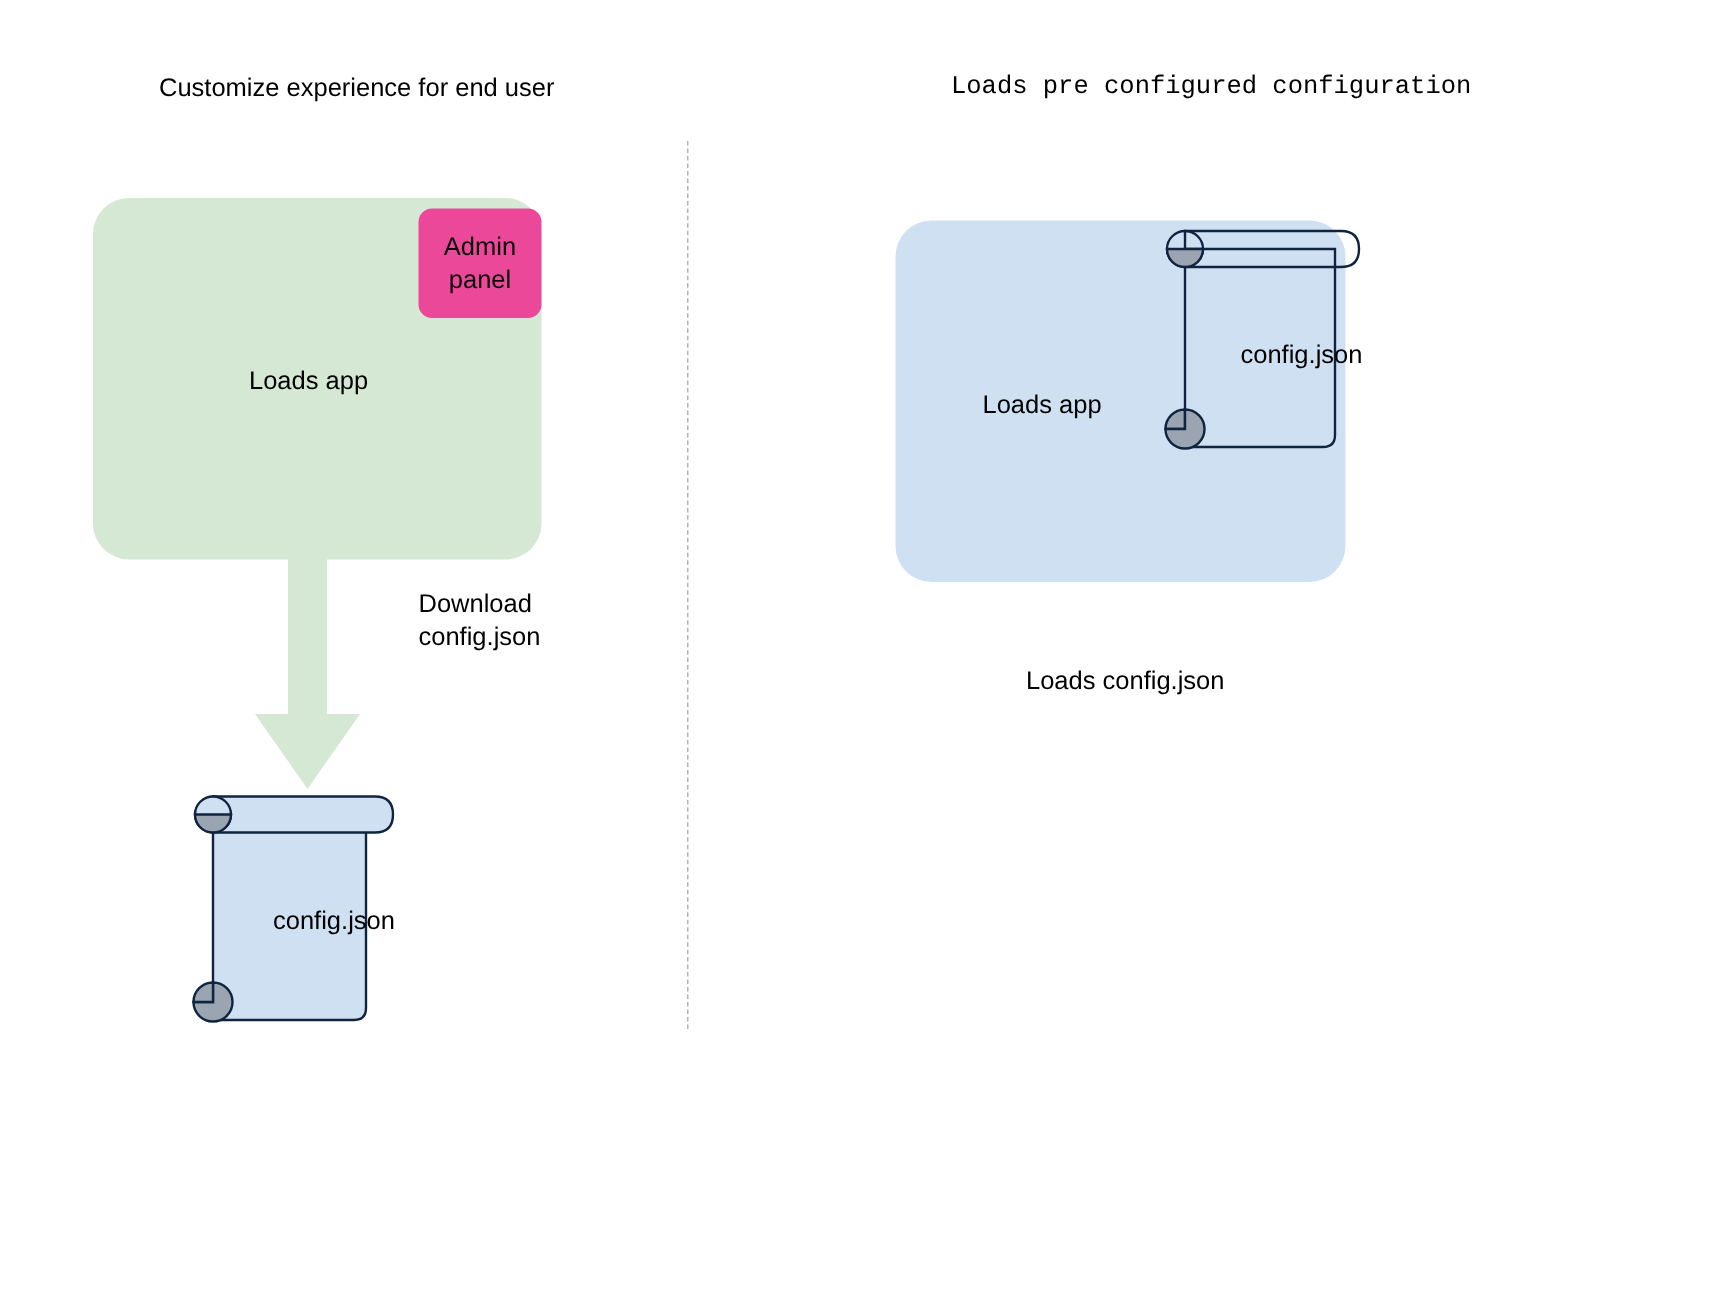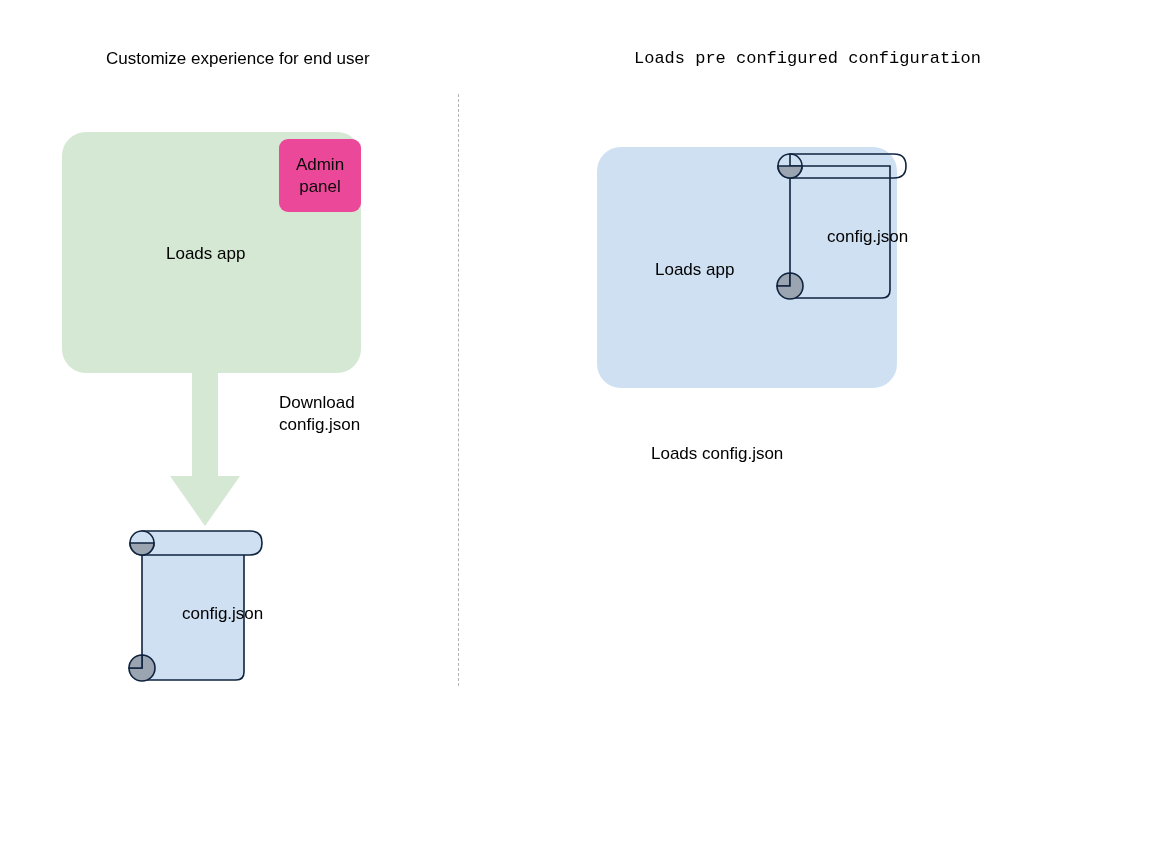--- a/index.html
+++ b/index.html
@@ -120,21 +120,21 @@
     left: 768px;
     top: 151px;
     width: 146px;
     height: 160px;
   }
   #scroll-right-label {
     left: 797px;
     top: 226px;
   }
 
-  #loads-config-label { left: 621px; top: 443px; }
+  #loads-config-label { left: 654px; top: 443px; }
 </style>
 </head>
 <body>
 
 <div class="canvas">
 
   <div class="label" id="heading-left">Customize experience for end user</div>
 
   <div class="label" id="heading-right">Loads pre configured configuration</div>
 

